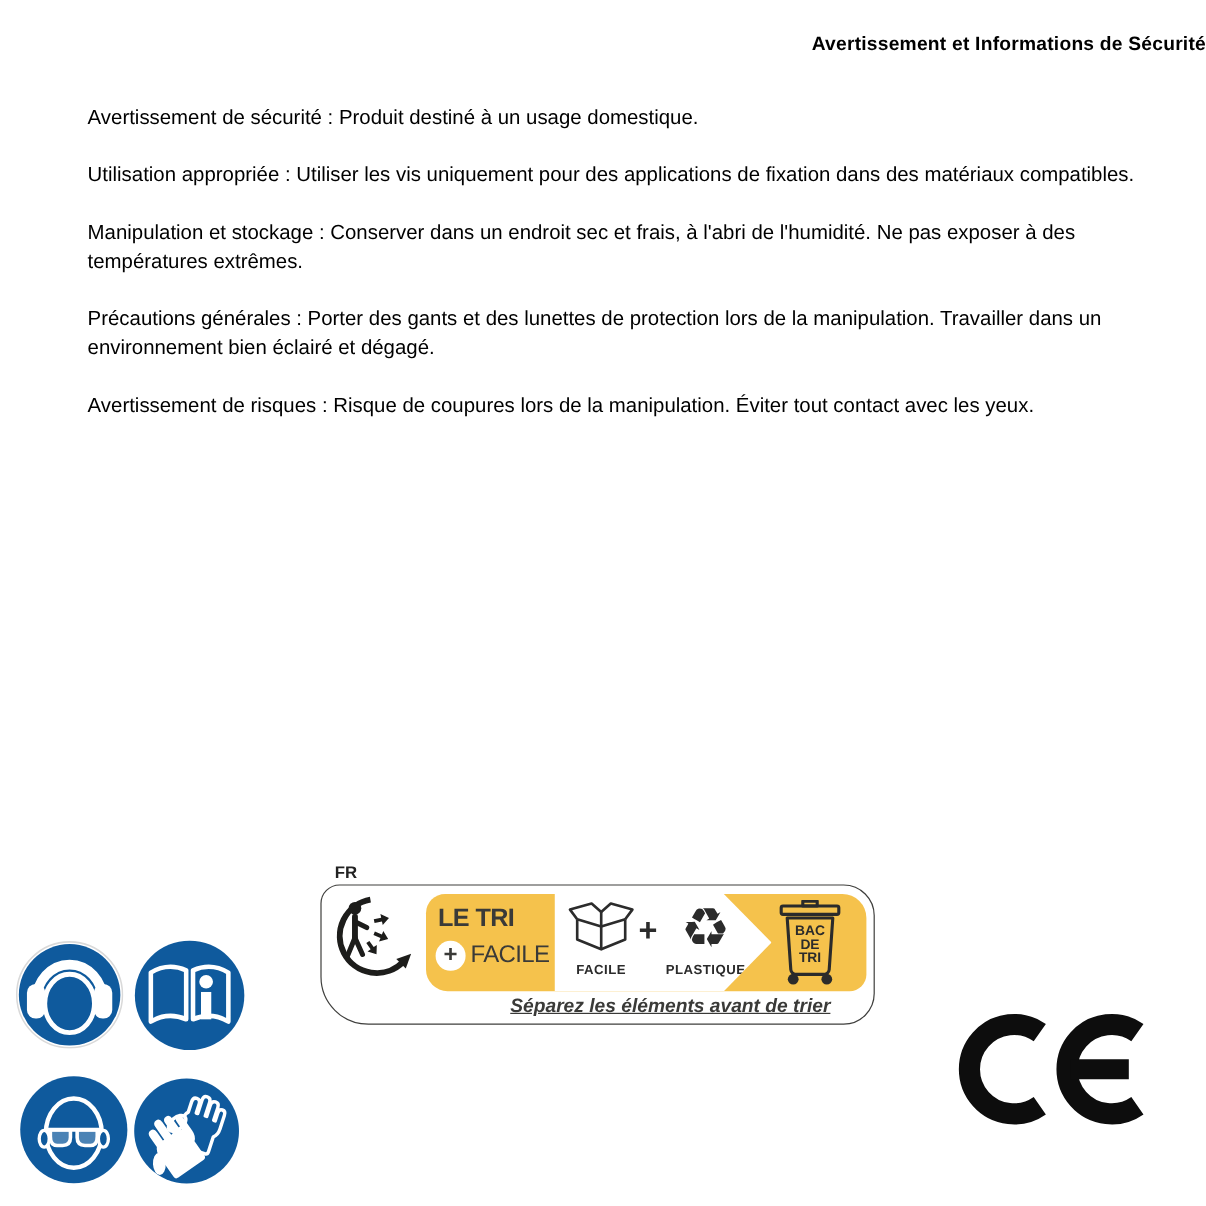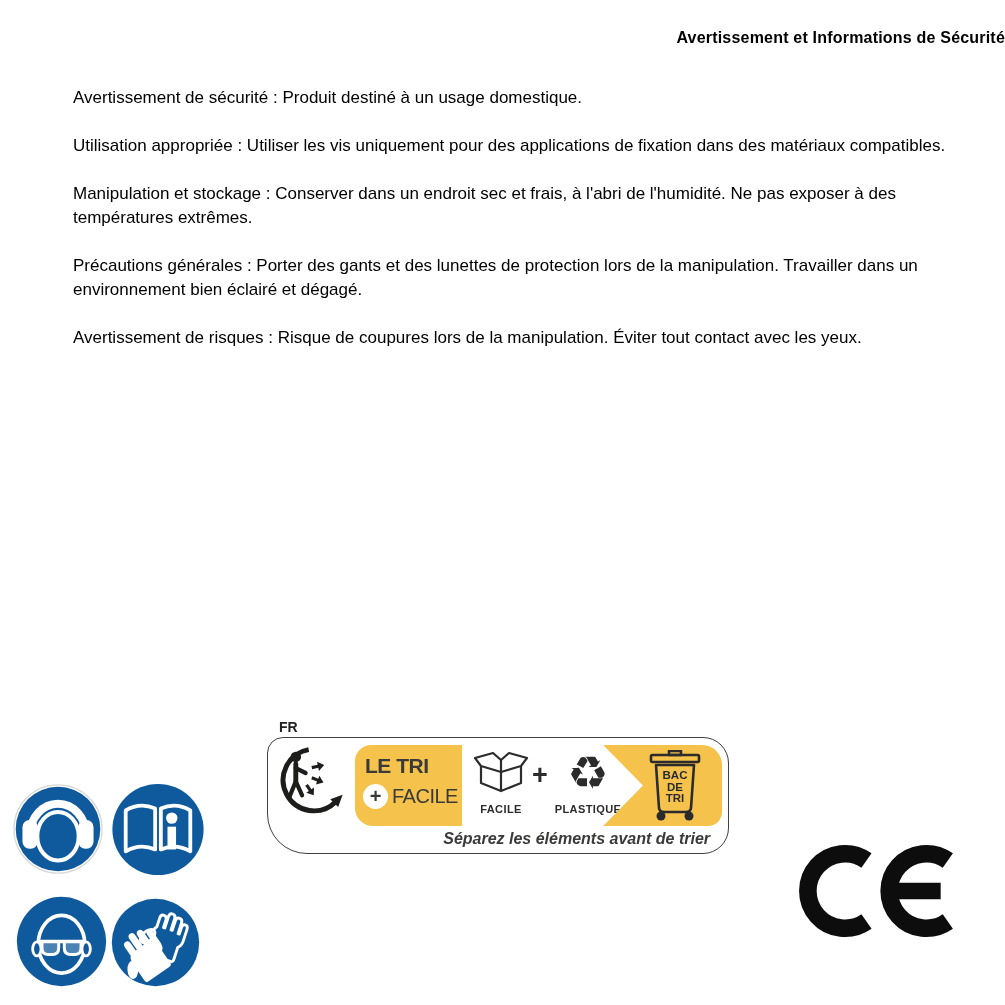--- a/index.html
+++ b/index.html
@@ -33,22 +33,22 @@
   .tri-chevron{position:absolute;left:107px;top:0;width:181px;height:81px;background:#fff;
                clip-path:polygon(0 0,78% 0,100% 50%,78% 100%,0 100%);}
   .carton-icon{position:absolute;left:11px;top:4px;width:56px;height:50px;}
   .mat-label{position:absolute;font-size:11px;font-weight:bold;letter-spacing:.4px;color:#2b2b2b;text-align:center;}
   .lab-carton{left:2px;top:58px;width:74px;}
   .lab-plastique{left:84px;top:58px;width:84px;}
   .mat-plus{position:absolute;left:70px;top:15px;font-size:27px;font-weight:bold;color:#2b2b2b;}
   .recycle-glyph{position:absolute;left:94px;top:-1px;width:64px;text-align:center;
                  font-family:"DejaVu Sans",sans-serif;font-size:46px;line-height:58px;color:#2b2b2b;}
   .bin-icon{position:absolute;left:291px;top:5px;width:58px;height:72px;}
-  .tri-caption{position:absolute;right:18px;bottom:5px;font-size:16px;font-weight:bold;
-               font-style:italic;color:#3a3a38;}
+  .tri-caption{position:absolute;right:36px;bottom:5px;font-size:16px;font-weight:bold;
+               font-style:italic;color:#3a3a38;text-decoration:underline;}
 
   .responsible{position:absolute;left:152px;top:873px;width:700px;text-align:center;
                font-size:17px;font-weight:bold;line-height:22px;}
   .ce{position:absolute;left:797px;top:842px;width:158px;height:98px;}
 </style>
 </head>
 <body>
 
 <div class="canvas">
 

